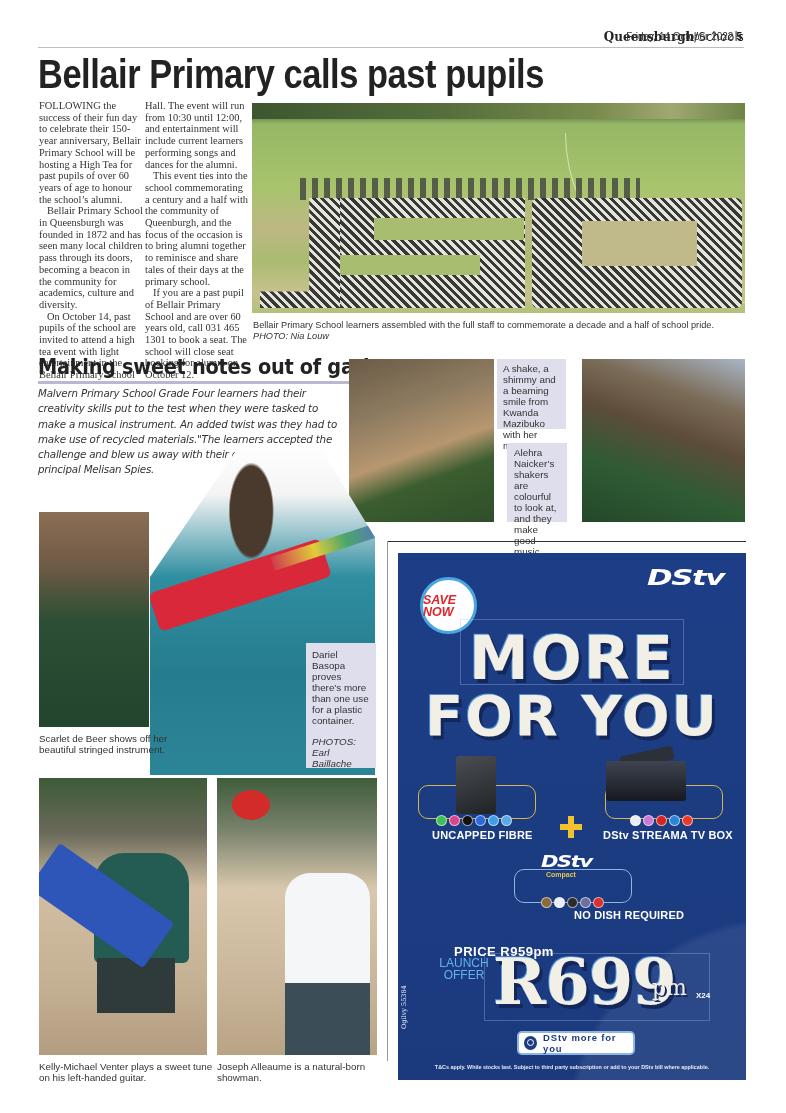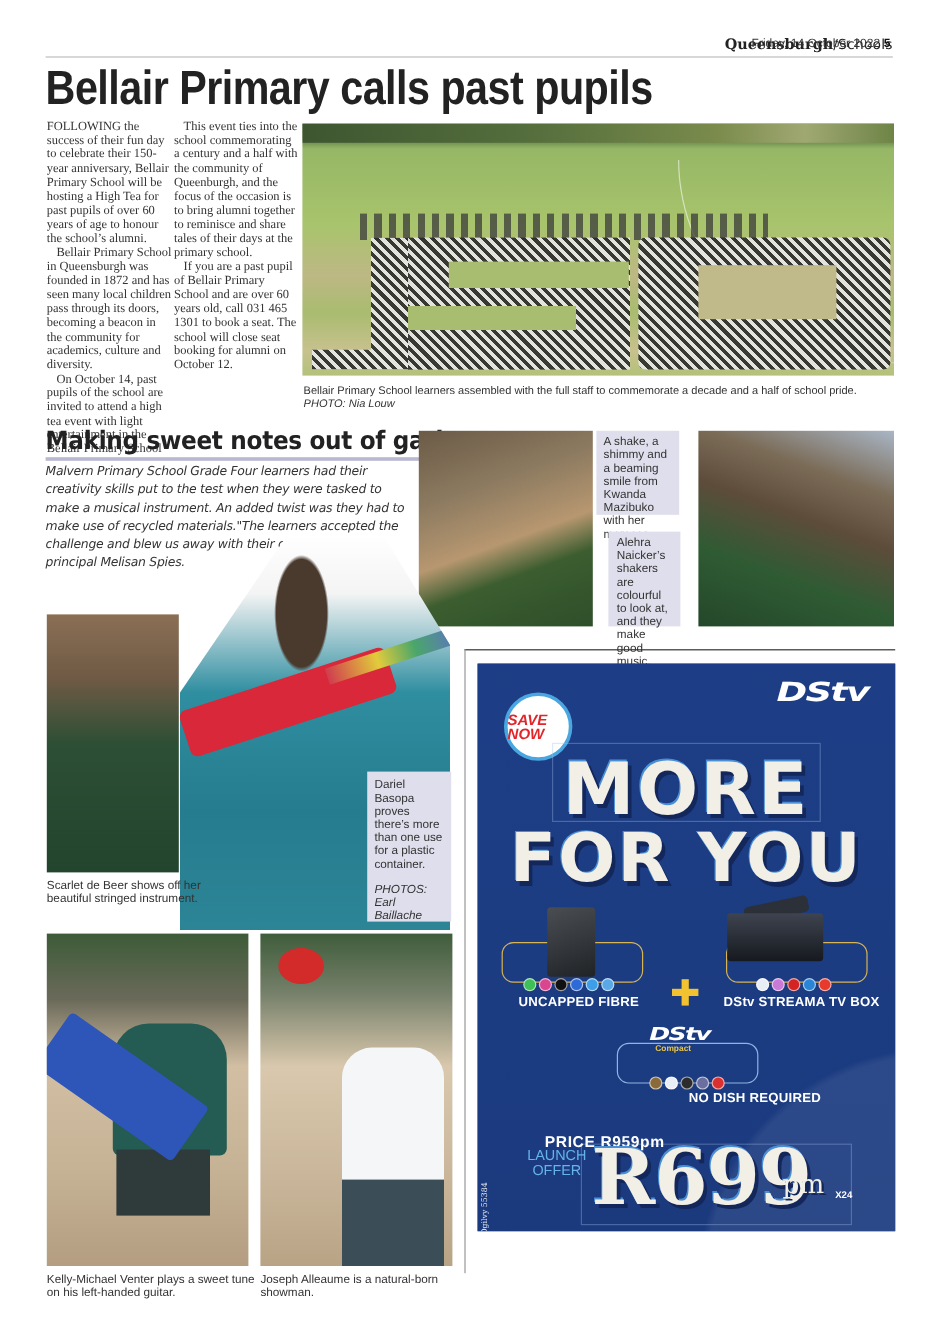--- a/index.html
+++ b/index.html
@@ -74,21 +74,21 @@
 
   .plain-cap { position: absolute; font-size: 9.8px; line-height: 11px; color: #333; }
   .cap-scarlet { left: 39px; top: 733px; width: 140px; }
   .cap-kelly { left: 39px; top: 1061px; width: 175px; }
   .cap-joseph { left: 217px; top: 1061px; width: 165px; }
 
   .ad-rule-top { position: absolute; left: 387px; top: 541px; width: 359px; height: 1px; background: #333; }
   .ad-rule-left { position: absolute; left: 387px; top: 541px; width: 1px; height: 520px; background: #999; }
 
   
-  .ad { position: absolute; left: 398px; top: 553px; width: 348px; height: 473px; background: #1c3c82;
+  .ad { position: absolute; left: 398px; top: 553px; width: 348px; height: 527px; background: #1c3c82;
     background-image: radial-gradient(circle at 110% 110%, rgba(255,255,255,0.07) 0 30%, transparent 31%), linear-gradient(180deg, #1d3e86 0%, #1b3a7e 100%); overflow: hidden; }
   .dstv-logo { position: absolute; font-family: "DejaVu Sans", sans-serif; font-weight: bold; color: #fff; letter-spacing: -1px; font-style: italic; }
   .ad-logo-top { right: 22px; top: 12px; font-size: 22px; transform: scaleX(1.4); transform-origin: right top; }
   .save-badge { position: absolute; left: 22px; top: 24px; width: 57px; height: 57px; border-radius: 50%; background: #fff; border: 3px solid #49a6e0; display: flex; flex-direction: column; justify-content: center; }
   .save-badge span { color: #e0262a; font-weight: bold; font-style: italic; font-size: 12.5px; line-height: 12px; }
   .big-line { position: absolute; left: 0; right: 0; text-align: center; font-family: "DejaVu Sans", sans-serif; font-weight: bold; color: #f2efe6; letter-spacing: 2px; text-shadow: 3px 4px 0 #14275a, -1px -1px 0 #4a8fd4; }
   .big-more { top: 70px; font-size: 60px; }
   .big-foryou { top: 130px; font-size: 56px; }
   .frame { position: absolute; border: 1px solid rgba(160,190,230,0.35); }
 
@@ -133,20 +133,21 @@
 </div>
 
 <h1 class="headline">Bellair Primary calls past pupils</h1>
 
 <div class="body-col col1">
   <p class="first">FOLLOWING the success of their fun day to celebrate their 150-year anniversary, Bellair Primary School will be hosting a High Tea for past pupils of over 60 years of age to honour the school’s alumni.</p>
   <p>Bellair Primary School in Queensburgh was founded in 1872 and has seen many local children pass through its doors, becoming a beacon in the community for academics, culture and diversity.</p>
   <p>On October 14, past pupils of the school are invited to attend a high tea event with light entertainment in the Bellair Primary School</p>
 </div>
 <div class="body-col col2">
+  <p class="first">Hall. The event will run from 10:30 until 12:00, and entertainment will include current learners performing songs and dances for the alumni.</p>
   <p>This event ties into the school commemorating a century and a half with the community of Queenburgh, and the focus of the occasion is to bring alumni together to reminisce and share tales of their days at the primary school.</p>
   <p>If you are a past pupil of Bellair Primary School and are over 60 years old, call 031 465 1301 to book a seat. The school will close seat booking for alumni on October 12.</p>
 </div>
 
 <div class="photo main-photo">
   <div class="tree-line"></div>
   <div class="track"></div>
   <div class="staff"></div>
   <div class="digit" style="left:8px;top:95px;width:82px;height:110px;clip-path:polygon(60% 0,100% 0,100% 100%,0 100%,0 85%,60% 85%);"></div>
   <div class="digit" style="left:88px;top:95px;width:185px;height:110px;"></div>

